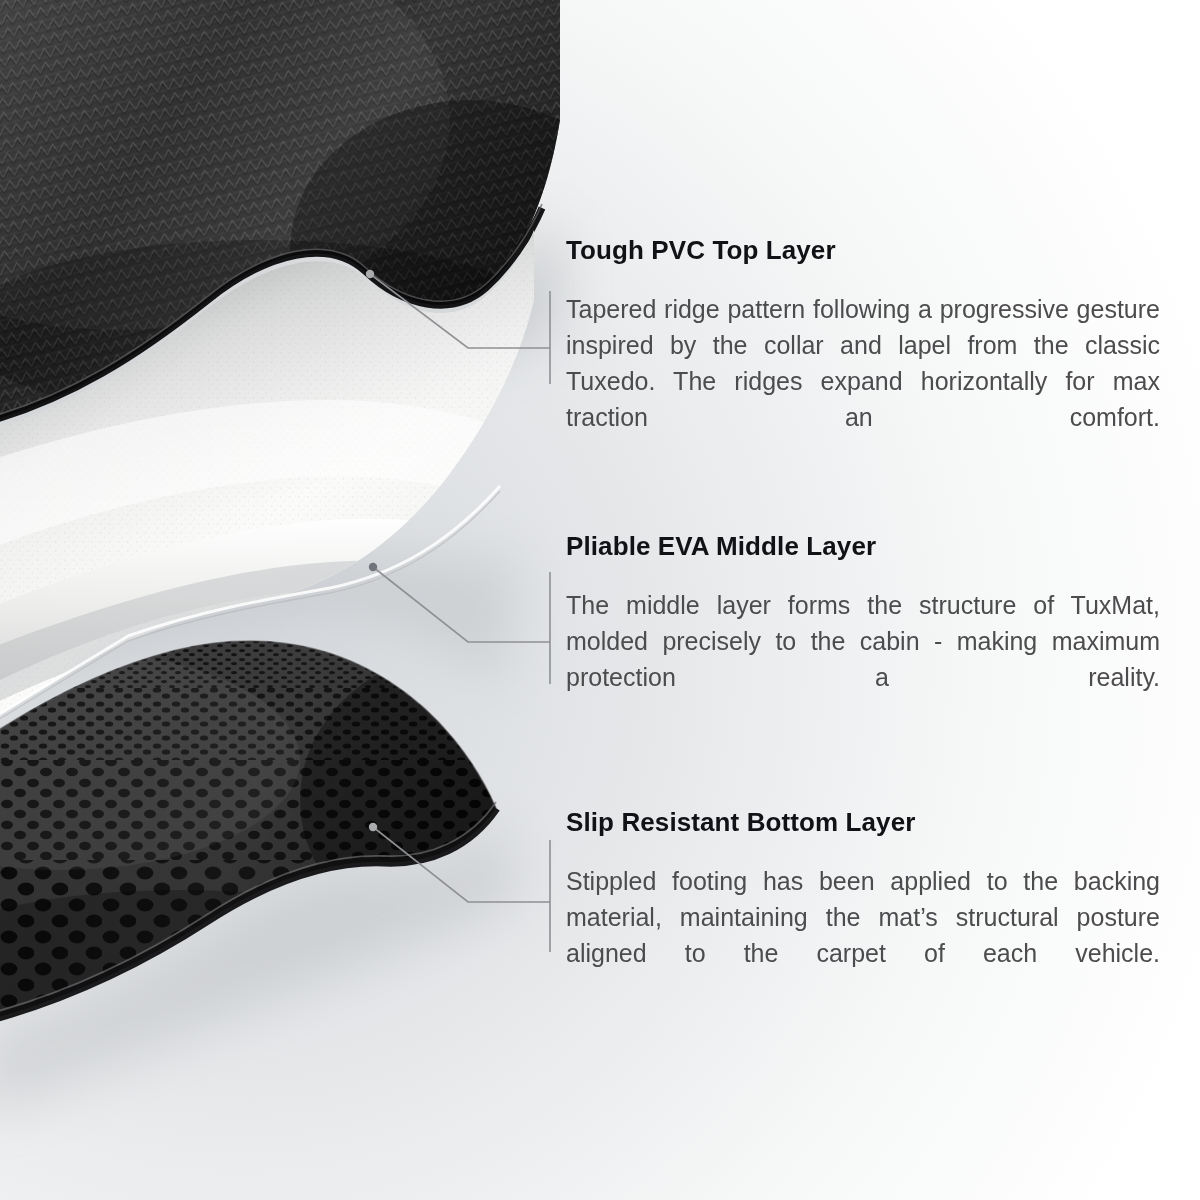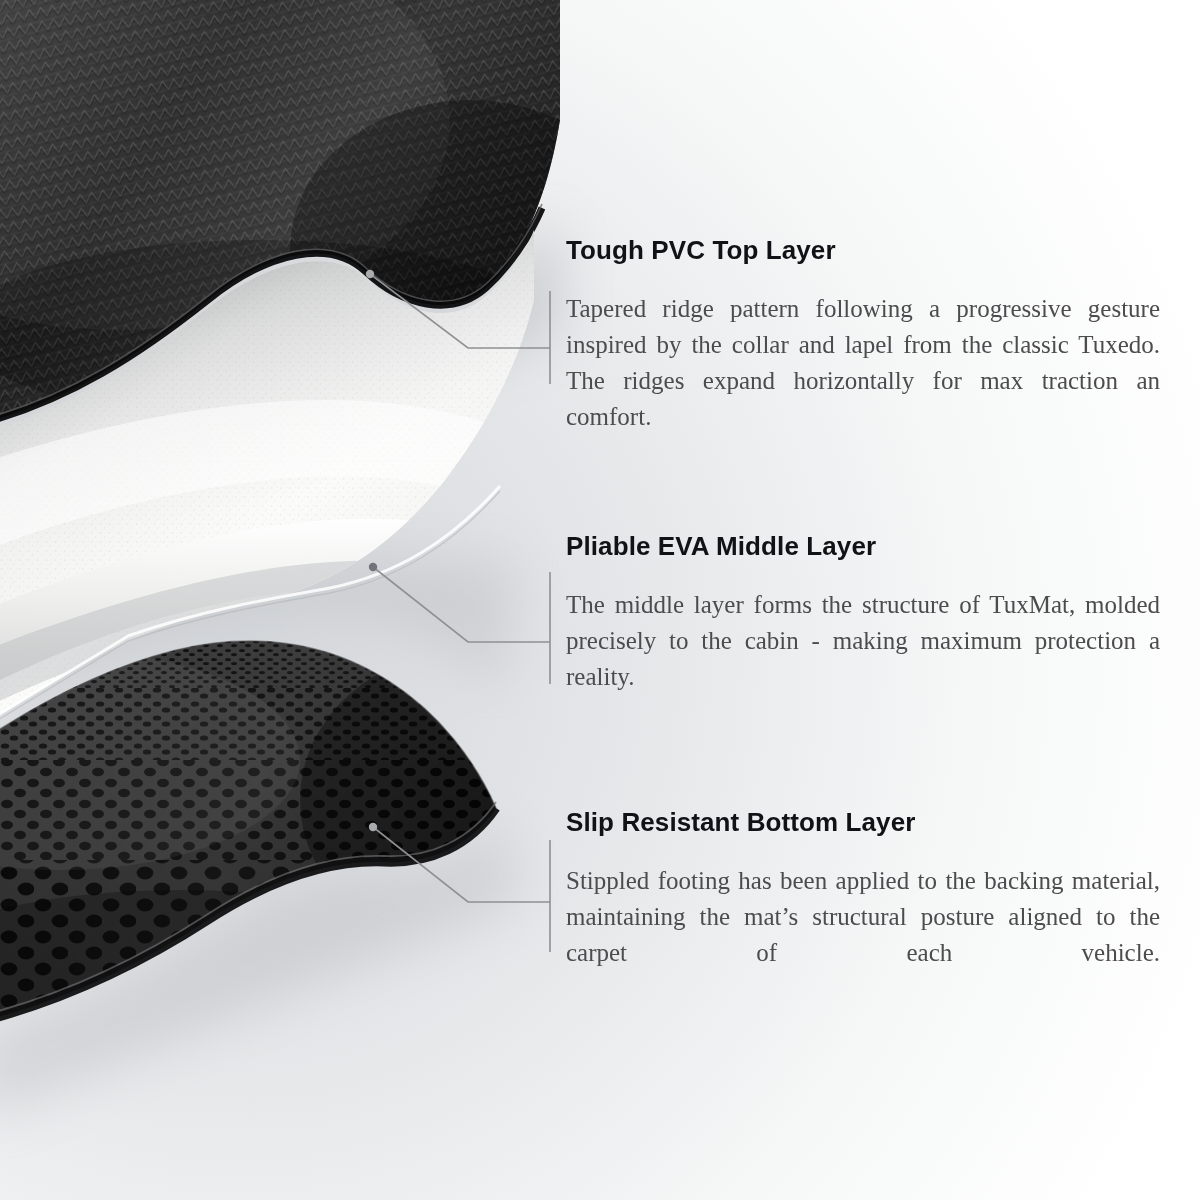--- a/index.html
+++ b/index.html
@@ -25,21 +25,20 @@
   .callout{position:absolute;left:566px;width:594px;}
   .callout .heading{
     font-size:26px;font-weight:bold;color:#111215;
     letter-spacing:0.1px;margin:0 0 26px 0;line-height:1.1;
     white-space:nowrap;
   }
   .callout .body{
     font-size:25px;color:#4c4c4e;line-height:1.44;margin:0;
     text-align:justify;text-justify:inter-word;
     font-weight:400;
-    font-family:Liberation Serif, serif;
   }
   #callout-0{top:236px;}
   #callout-1{top:532px;}
   #callout-2{top:808px;}
   
   .callout .body::after{content:"";display:inline-block;width:100%;}
 </style>
 </head>
 <body>
 

